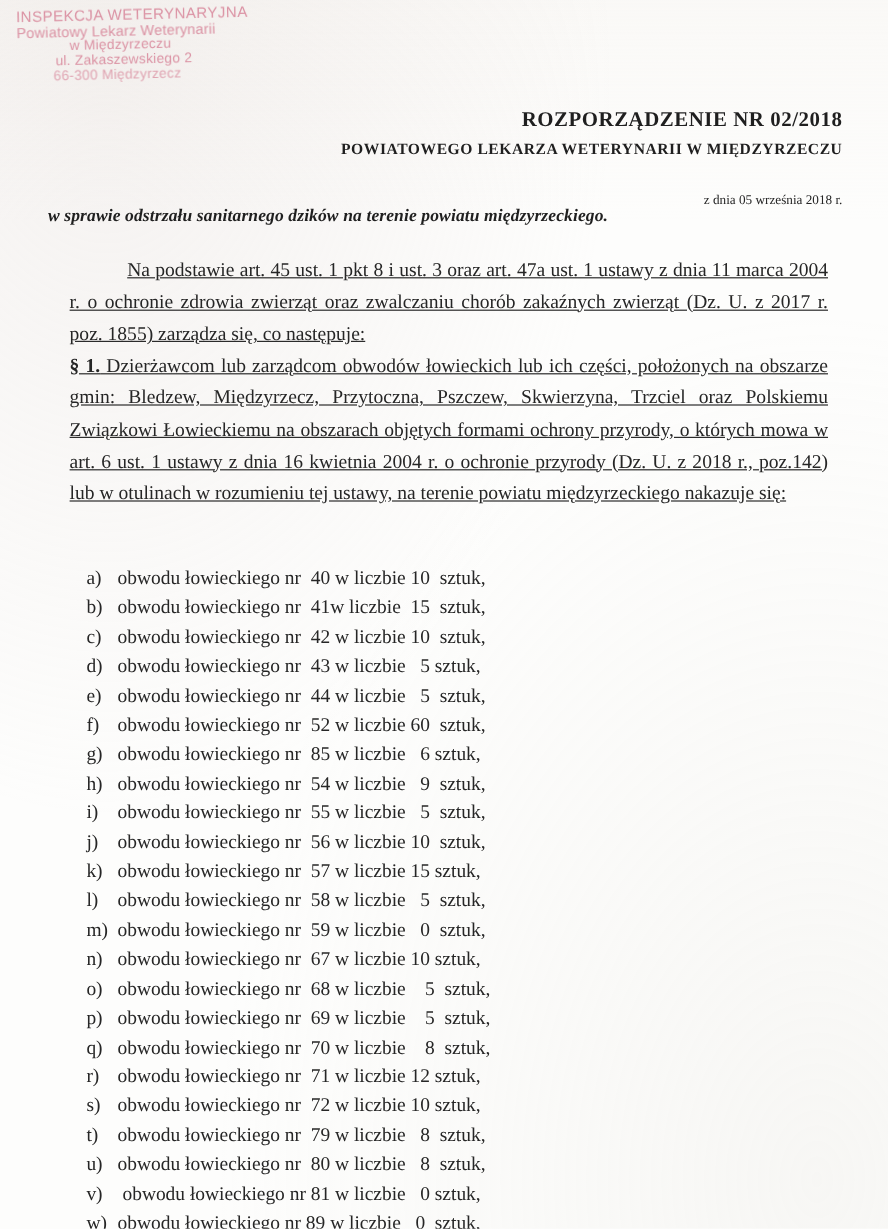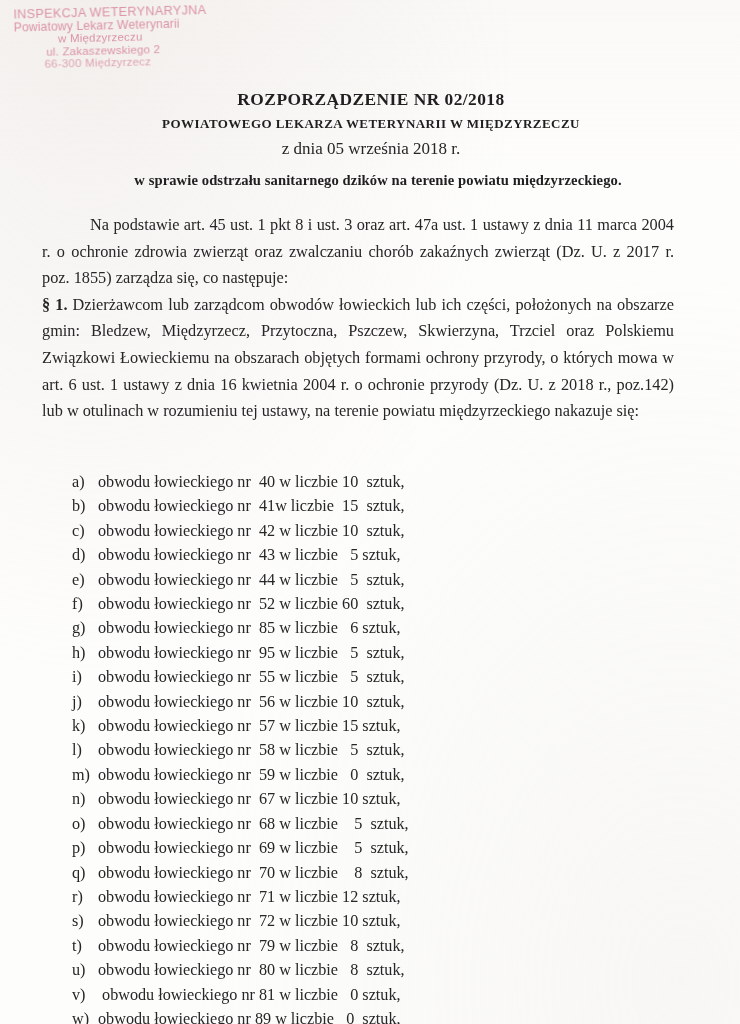--- a/index.html
+++ b/index.html
@@ -58,55 +58,57 @@
   .stamp .s3 { padding-left: 44px; }
   .stamp .s4 { padding-left: 32px; }
   .stamp .s5 { padding-left: 30px; opacity: 0.82; }
 
   
   .title-block {
     position: absolute;
     left: 40px;
     right: 38px;
     top: 88px;
-    text-align: center;
+    text-align: right;
   }
   .title-line-1,
   .title-line-2 {
     font-weight: bold;
     letter-spacing: 0.45px;
     color: #1f1f1f;
   }
   .title-line-1 { font-size: 17.4px; line-height: 23px; }
   .title-line-2 { font-size: 13px; line-height: 25px; }
   .title-date {
-    font-size: 17px;
+    font-size: 11px;
     line-height: 25px;
-    margin-top: 0;
+    margin-top: 19px;
     color: #252525;
   }
 
   .subject {
     position: absolute;
     left: 40px;
     right: 24px;
     top: 172px;
-    text-align: center;
+    text-align: left;
     font-weight: bold;
     font-size: 14.6px;
     letter-spacing: 0.1px;
     color: #1f1f1f;
+    font-style: italic;
   }
 
   
   .body-wrap {
     position: absolute;
-    left: 42px;
+    left: 58px;
     top: 212px;
     width: 632px;
+    text-decoration: underline;
   }
   p.para {
     margin: 0;
     font-size: 16.3px;
     line-height: 26.6px;
     text-align: justify;
     text-justify: inter-word;
     color: #262626;
   }
   p.para.indent { text-indent: 48px; }
@@ -166,21 +168,21 @@
   </div>
 
   <div class="alpha-list">
       <div class="alpha-row"><span class="marker">a)</span><span class="body-txt">obwodu łowieckiego nr  40 w liczbie 10  sztuk,</span></div>
       <div class="alpha-row"><span class="marker">b)</span><span class="body-txt">obwodu łowieckiego nr  41w liczbie  15  sztuk,</span></div>
       <div class="alpha-row"><span class="marker">c)</span><span class="body-txt">obwodu łowieckiego nr  42 w liczbie 10  sztuk,</span></div>
       <div class="alpha-row"><span class="marker">d)</span><span class="body-txt">obwodu łowieckiego nr  43 w liczbie   5 sztuk,</span></div>
       <div class="alpha-row"><span class="marker">e)</span><span class="body-txt">obwodu łowieckiego nr  44 w liczbie   5  sztuk,</span></div>
       <div class="alpha-row"><span class="marker">f)</span><span class="body-txt">obwodu łowieckiego nr  52 w liczbie 60  sztuk,</span></div>
       <div class="alpha-row"><span class="marker">g)</span><span class="body-txt">obwodu łowieckiego nr  85 w liczbie   6 sztuk,</span></div>
-      <div class="alpha-row"><span class="marker">h)</span><span class="body-txt">obwodu łowieckiego nr  95 w liczbie   5  sztuk,</span></div>
+      <div class="alpha-row"><span class="marker">h)</span><span class="body-txt">obwodu łowieckiego nr  54 w liczbie   9  sztuk,</span></div>
       <div class="alpha-row"><span class="marker">i)</span><span class="body-txt">obwodu łowieckiego nr  55 w liczbie   5  sztuk,</span></div>
       <div class="alpha-row"><span class="marker">j)</span><span class="body-txt">obwodu łowieckiego nr  56 w liczbie 10  sztuk,</span></div>
       <div class="alpha-row"><span class="marker">k)</span><span class="body-txt">obwodu łowieckiego nr  57 w liczbie 15 sztuk,</span></div>
       <div class="alpha-row"><span class="marker">l)</span><span class="body-txt">obwodu łowieckiego nr  58 w liczbie   5  sztuk,</span></div>
       <div class="alpha-row"><span class="marker">m)</span><span class="body-txt">obwodu łowieckiego nr  59 w liczbie   0  sztuk,</span></div>
       <div class="alpha-row"><span class="marker">n)</span><span class="body-txt">obwodu łowieckiego nr  67 w liczbie 10 sztuk,</span></div>
       <div class="alpha-row"><span class="marker">o)</span><span class="body-txt">obwodu łowieckiego nr  68 w liczbie    5  sztuk,</span></div>
       <div class="alpha-row"><span class="marker">p)</span><span class="body-txt">obwodu łowieckiego nr  69 w liczbie    5  sztuk,</span></div>
       <div class="alpha-row"><span class="marker">q)</span><span class="body-txt">obwodu łowieckiego nr  70 w liczbie    8  sztuk,</span></div>
       <div class="alpha-row"><span class="marker">r)</span><span class="body-txt">obwodu łowieckiego nr  71 w liczbie 12 sztuk,</span></div>

